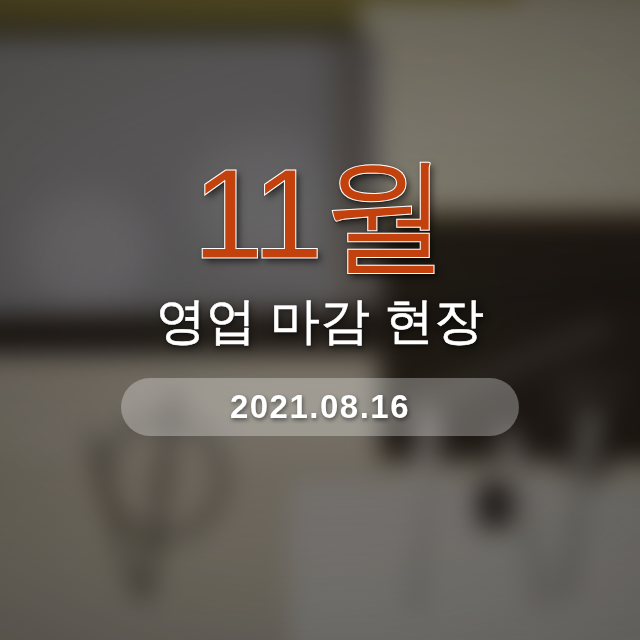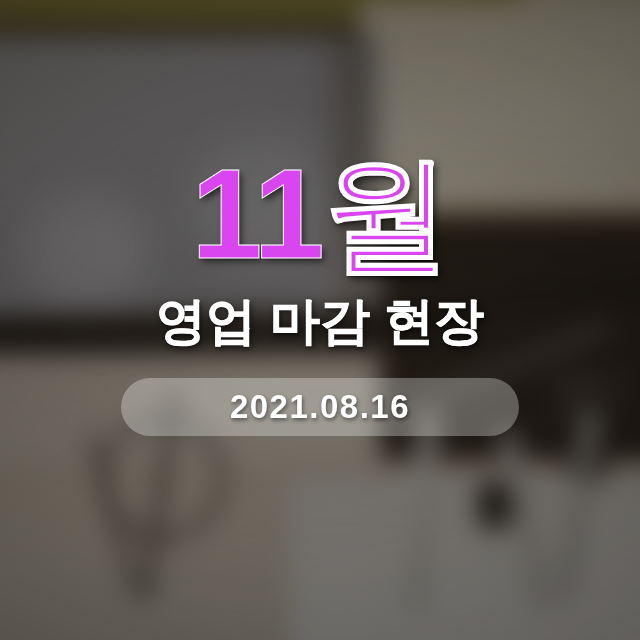--- a/index.html
+++ b/index.html
@@ -90,26 +90,26 @@
   
   .scrim{position:absolute;inset:0;background:rgba(28,22,16,0.30);}
   .scrim2{position:absolute;inset:0;
       background:radial-gradient(ellipse 85% 62% at 50% 48%,
         rgba(0,0,0,0.12) 0%,rgba(0,0,0,0.30) 65%,rgba(0,0,0,0.42) 100%);}
 
   
   .content{position:absolute;inset:0;display:flex;flex-direction:column;
       align-items:center;justify-content:flex-start;}
 
-  .title{margin-top:150px;font-size:128px;line-height:1.0;font-weight:700;
-      color:#d946ef;letter-spacing:-2px;
+  .title{margin-top:150px;font-size:128px;line-height:1.0;font-weight:400;
+      color:#c2410c;letter-spacing:-2px;
       text-shadow:3px 4px 7px rgba(0,0,0,.55), 0 1px 2px rgba(0,0,0,.5);
       -webkit-text-stroke:1px #fff;}
 
-  .subtitle{margin-top:18px;font-size:50px;line-height:1.0;font-weight:700;
+  .subtitle{margin-top:18px;font-size:50px;line-height:1.0;font-weight:400;
       color:#fff;letter-spacing:0px;
       text-shadow:2px 3px 6px rgba(0,0,0,.55), 0 1px 2px rgba(0,0,0,.5);
       -webkit-text-stroke:.6px #fff;}
 
   .pill{margin-top:32px;width:398px;height:58px;border-radius:29px;
       background:rgba(255,255,255,0.30);
       display:flex;align-items:center;justify-content:center;}
   .pill-date{font-size:33px;font-weight:700;color:#fff;letter-spacing:1.5px;
       text-shadow:1px 2px 4px rgba(0,0,0,.5);}
 </style>

